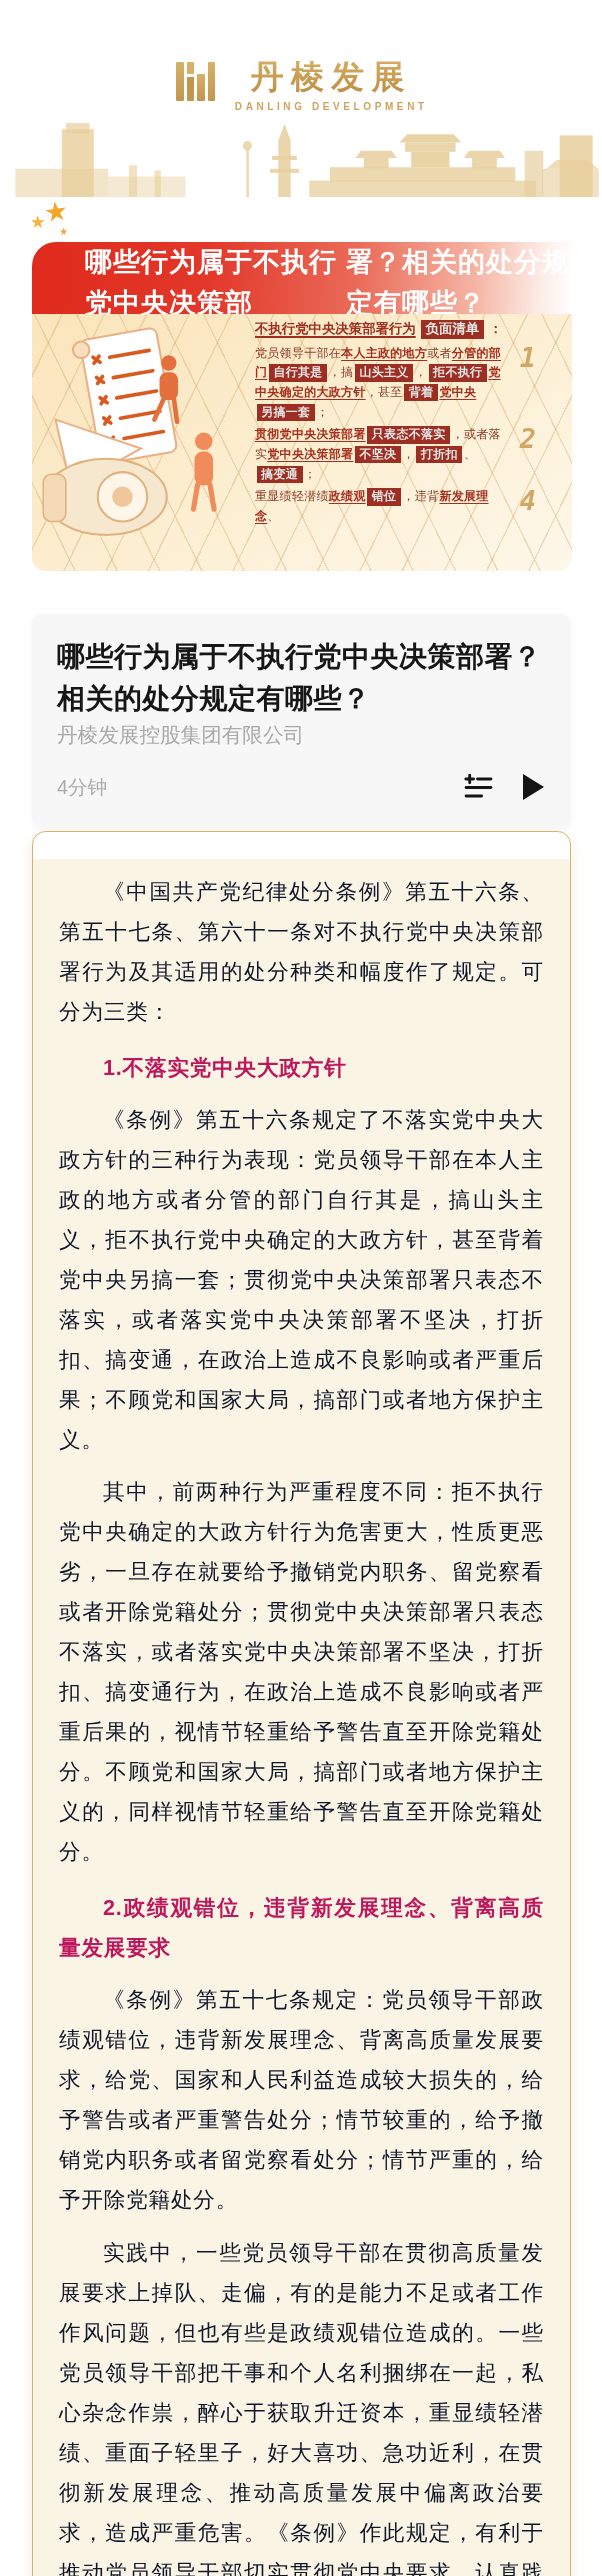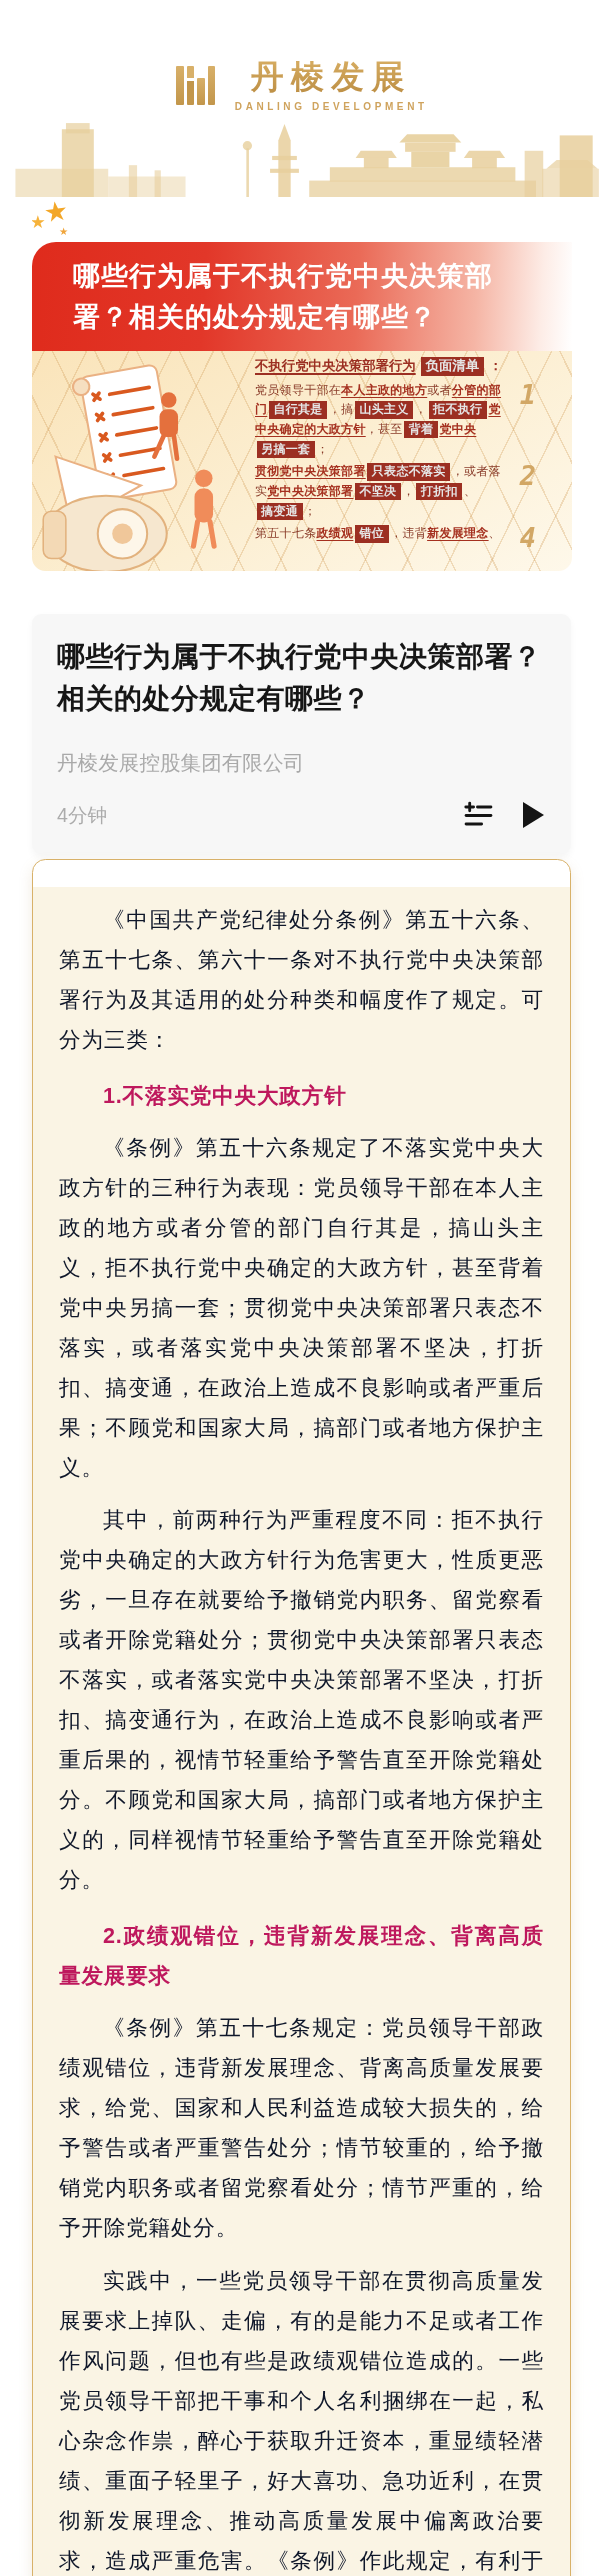--- a/index.html
+++ b/index.html
@@ -1,40 +1,40 @@
 <!DOCTYPE html>
 <html style="font-size:8.2px"><head>
 <meta charset="utf-8">
 <style>
   html,body{margin:0;padding:0;background:#ffffff;}
   body{width:603px;font-family:"Liberation Sans","DejaVu Sans",sans-serif;}
   .page{width:603px;overflow:hidden;background:#fff;}
 
   
   .header{position:relative;height:197px;background:#fff;overflow:hidden;}
-  .logo-row{position:absolute;top:61px;left:0;width:100%;display:flex;justify-content:center;align-items:center;gap:17.5px;}
+  .logo-row{position:absolute;top:61px;left:0;width:100%;display:flex;justify-content:center;align-items:flex-start;gap:17.5px;}
   .logo-mark{width:40px;height:41px;display:flex;gap:3.1px;padding:1px;}
   .logo-mark .bar{background:linear-gradient(180deg,#d8b069,#c2964b);border-radius:1px;}
   .b1{width:7.2px;height:39px;}
   .b2{width:7.2px;height:39px;background:linear-gradient(180deg,#d8b069 0 30%,#fff 30% 38%,#c2964b 38% 100%)!important;}
   .b3{width:8.2px;height:27px;margin-top:12.4px;}
   .b4{width:7.2px;height:39px;}
   .logo-texts{display:flex;flex-direction:column;align-items:center;}
   .logo-cn{font-family:"Liberation Serif","DejaVu Serif",serif;font-weight:700;font-size:33px;letter-spacing:7.2px;color:#c89a52;line-height:1.0;background:linear-gradient(180deg,#d5ab60,#bd8f45);-webkit-background-clip:text;background-clip:text;-webkit-text-fill-color:transparent;}
   .logo-en{margin-top:7.2px;font-size:10px;letter-spacing:3.6px;color:#cfa35d;font-weight:600;}
   .skyline{position:absolute;left:0;bottom:0;width:603px;height:77px;display:block;}
 
   
   .cover{margin:0 0 0 32px;width:540px;height:374px;border-radius:13.4px;overflow:hidden;display:flex;flex-direction:column;position:relative;background:#fff;}
   .cover-top{height:45px;position:relative;background:#fff;}
   .star{position:absolute;color:#f3a728;line-height:1;}
   .star.s1{left:12.4px;top:2.1px;font-size:27px;transform:rotate(-8deg);}
   .star.s2{left:-2.1px;top:16.5px;font-size:17.5px;color:#f6b23a;}
   .star.s3{left:27px;top:30px;font-size:10.3px;color:#f0a53c;}
-  .banner{height:109px;background:linear-gradient(93deg,#df2b1c 0%,#e23729 32%,#ea6a57 60%,#f5b5a5 82%,#fdece6 94%,#ffffff 100%);border-top-left-radius:24px;display:flex;flex-direction:column;justify-content:center;padding-left:41px;}
+  .banner{height:72px;background:linear-gradient(93deg,#df2b1c 0%,#e23729 32%,#ea6a57 60%,#f5b5a5 82%,#fdece6 94%,#ffffff 100%);border-top-left-radius:24px;display:flex;flex-direction:row;justify-content:center;padding-left:53px;}
   .banner-line{color:#fff;font-weight:700;font-size:27px;line-height:41px;letter-spacing:1px;}
   .infographic{flex:1;position:relative;overflow:hidden;background:
      repeating-linear-gradient(64deg,rgba(211,160,94,.32) 0 1.5px,transparent 1.5px 38px),
      repeating-linear-gradient(-64deg,rgba(211,160,94,.32) 0 1.5px,transparent 1.5px 38px),
      linear-gradient(150deg,#fae4ba 0%,#fcefd3 55%,#fef8ea 100%);}
   .ig-illu{position:absolute;left:8.2px;top:13.4px;width:202px;height:211px;}
   .ig-content{padding:5.2px 36px 3.1px 223px;}
   .ig-title{margin:0 0 4.1px;font-size:13.4px;line-height:20.6px;}
   .ig-title .t-main{color:#9c2f22;font-weight:700;text-decoration:underline;text-decoration-thickness:1.5px;text-underline-offset:3.1px;}
   .ig-title .t-colon{color:#9c2f22;font-weight:700;}
@@ -42,21 +42,21 @@
   .ig-text{flex:1;font-size:12px;line-height:19.6px;letter-spacing:0.3px;}
   .seg-p{color:#8a3c2a;}
   .seg-u{color:#a5301f;font-weight:700;text-decoration:underline;text-decoration-thickness:1px;text-underline-offset:2.6px;}
   .seg-chip,.t-chip{display:inline-block;background:#9c2f22;color:#e5e5e5;border-radius:0;padding:0 4.6px;margin:0.5px 1.5px;font-weight:700;line-height:1.45;}
   .t-chip{font-size:13.4px;line-height:1.4;}
   .ig-num{width:28px;text-align:right;font-size:27px;font-weight:800;color:#d2a765;line-height:1;font-style:italic;font-family:"DejaVu Sans Mono","Liberation Mono",monospace;}
 
   
   .title-card{margin:43px 0 5.2px 32px;width:539px;background:#f7f7f7;border-radius:9.3px;padding:21.6px 25px 24px;box-sizing:border-box;box-shadow:0 3.1px 7.2px rgba(0,0,0,.04);}
   .page-title{font-size:28px;line-height:42px;font-weight:700;color:#161616;letter-spacing:0.5px;}
-  .author{margin-top:29px;font-size:20.6px;color:#a9a9a9;}
+  .author{margin-top:1px;font-size:20.6px;color:#a9a9a9;}
   .meta-row{margin-top:24px;display:flex;justify-content:space-between;align-items:center;gap:44px;}
   .read-time{font-size:19.6px;color:#ababab;}
   .icons{display:flex;align-items:center;gap:30px;margin-right:2.1px;}
   .icon-list{width:29px;height:29px;display:block;}
   .icon-play{width:0;height:0;border-left:21.6px solid #141414;border-top:13.4px solid transparent;border-bottom:13.4px solid transparent;}
 
   
   .article-card{margin-left:32px;width:539px;box-sizing:border-box;border:1.5px solid #d8b169;border-radius:13.4px;background:#fff;padding:27px 0 36px;box-shadow:0 6.2px 13.4px rgba(178,146,86,.18);}
   .cream{background:#faf4e4;padding:13.4px 26px 20.6px;}
   .body-p,.body-h{font-size:21.6px;line-height:40px;letter-spacing:0.8px;text-align:justify;text-indent:44px;}
@@ -160,21 +160,21 @@
         <div id="ig-items">
             <div class="ig-item">
               <div class="ig-text"><span class="seg-p">党员领导干部在</span><span class="seg-u">本人主政的地方</span><span class="seg-p">或者</span><span class="seg-u">分管的部门</span><span class="seg-chip">自行其是</span><span class="seg-p">，搞</span><span class="seg-chip">山头主义</span><span class="seg-p">，</span><span class="seg-chip">拒不执行</span><span class="seg-u">党中央确定的大政方针</span><span class="seg-p">，甚至</span><span class="seg-chip">背着</span><span class="seg-u">党中央</span><span class="seg-chip">另搞一套</span><span class="seg-p">；</span></div>
               <div class="ig-num">1</div>
             </div>
             <div class="ig-item">
               <div class="ig-text"><span class="seg-u">贯彻党中央决策部署</span><span class="seg-chip">只表态不落实</span><span class="seg-p">，或者落实</span><span class="seg-u">党中央决策部署</span><span class="seg-chip">不坚决</span><span class="seg-p">，</span><span class="seg-chip">打折扣</span><span class="seg-p">、</span><span class="seg-chip">搞变通</span><span class="seg-p">；</span></div>
               <div class="ig-num">2</div>
             </div>
             <div class="ig-item">
-              <div class="ig-text"><span class="seg-p">第五十七条</span><span class="seg-u">政绩观</span><span class="seg-chip">错位</span><span class="seg-p">，违背</span><span class="seg-u">新发展理念</span><span class="seg-p">、</span></div>
+              <div class="ig-text"><span class="seg-p">重显绩轻潜绩</span><span class="seg-u">政绩观</span><span class="seg-chip">错位</span><span class="seg-p">，违背</span><span class="seg-u">新发展理念</span><span class="seg-p">、</span></div>
               <div class="ig-num">4</div>
             </div>
           </div>
       </div>
     </div>
   </div>
 
   <div class="title-card">
     <div class="page-title">哪些行为属于不执行党中央决策部署？相关的处分规定有哪些？</div>
     <div class="author">丹棱发展控股集团有限公司</div>

